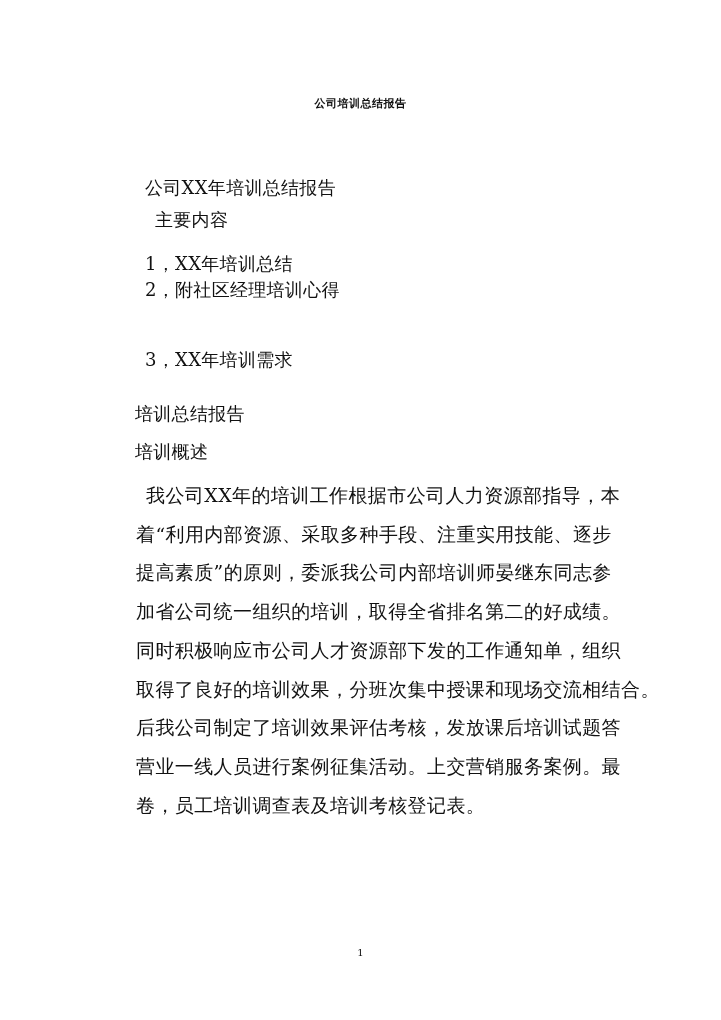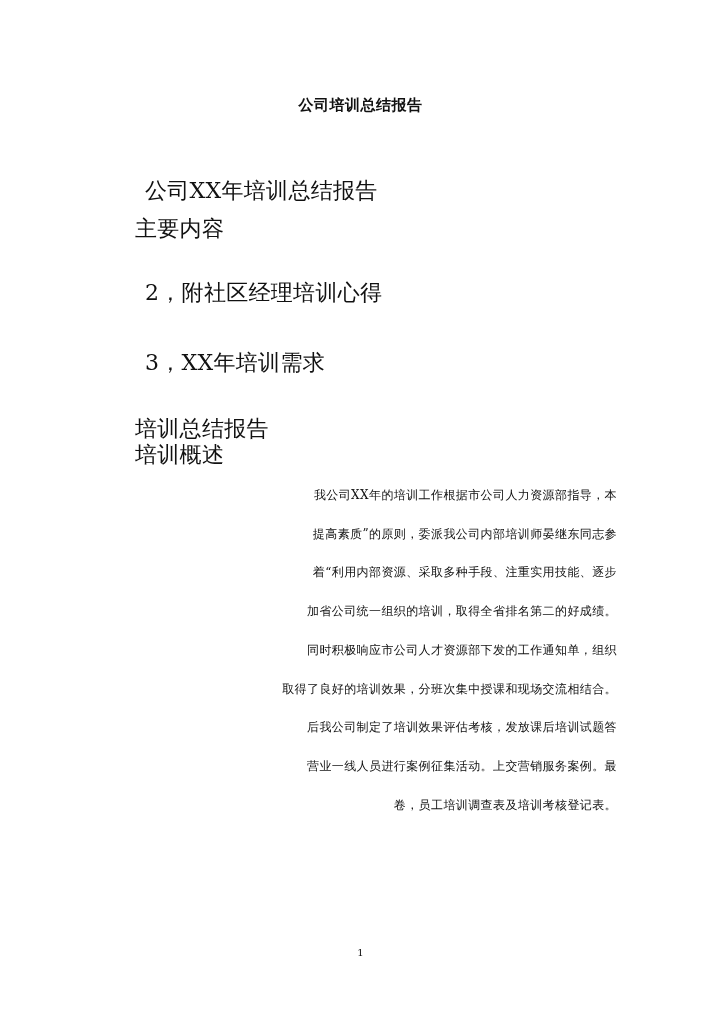--- a/index.html
+++ b/index.html
@@ -1,45 +1,46 @@
 <!DOCTYPE html>
 <html><head>
 <meta charset="utf-8">
 <style>
   html, body { margin: 0; padding: 0; background: #ffffff; }
   body { width: 721px; height: 1020px; position: relative; overflow: hidden;
          font-family: "DejaVu Serif", "Liberation Serif", serif; color: #111; }
   .page { position: absolute; left: 0; top: 0; width: 721px; height: 1020px; background: #fff; }
   .title { position: absolute; top: 96px; left: 0; width: 721px; text-align: center;
-           font-size: 15px; font-weight: bold; letter-spacing: 0.5px; }
-  .line { position: absolute; left: 135px; font-size: 22px; white-space: nowrap; letter-spacing: 0.3px; }
+           font-size: 11px; font-weight: bold; letter-spacing: 0.5px; }
+  .line { position: absolute; left: 135px; font-size: 18px; white-space: nowrap; letter-spacing: 0.3px; }
   .indent { left: 145px; }
-  .para { position: absolute; left: 117px; top: 476px; width: 500px; font-size: 12px;
-          line-height: 38.7px; letter-spacing: 0.4px; text-align: right; }
+  .para { position: absolute; left: 136px; top: 476px; width: 500px; font-size: 19px;
+          line-height: 38.7px; letter-spacing: 0.4px; }
   .para .l { display: block; white-space: nowrap; }
   .pagenum { position: absolute; top: 947px; left: 0; width: 721px; text-align: center; font-size: 10px; }
 </style>
 </head>
 <body>
 
 <div class="page">
   <div class="title">公司培训总结报告</div>
 
   <div class="line indent" style="top:176px;">公司XX年培训总结报告</div>
-  <div class="line" style="top:214px;">主要内容</div>
+  <div class="line" style="top:208px;margin-left:20px;">主要内容</div>
+  <div class="line indent" style="top:252px;">1，XX年培训总结</div>
   <div class="line indent" style="top:278px;">2，附社区经理培训心得</div>
   <div class="line indent" style="top:348px;">3，XX年培训需求</div>
 
-  <div class="line" style="top:414px;">培训总结报告</div>
+  <div class="line" style="top:402px;">培训总结报告</div>
   <div class="line" style="top:440px;">培训概述</div>
 
   <div class="para">
     <span class="l" style="padding-left:10px;">我公司XX年的培训工作根据市公司人力资源部指导，本</span>
+    <span class="l">着“利用内部资源、采取多种手段、注重实用技能、逐步</span>
     <span class="l">提高素质”的原则，委派我公司内部培训师晏继东同志参</span>
-    <span class="l">着“利用内部资源、采取多种手段、注重实用技能、逐步</span>
     <span class="l">加省公司统一组织的培训，取得全省排名第二的好成绩。</span>
     <span class="l">同时积极响应市公司人才资源部下发的工作通知单，组织</span>
     <span class="l">取得了良好的培训效果，分班次集中授课和现场交流相结合。</span>
     <span class="l">后我公司制定了培训效果评估考核，发放课后培训试题答</span>
     <span class="l">营业一线人员进行案例征集活动。上交营销服务案例。最</span>
     <span class="l">卷，员工培训调查表及培训考核登记表。</span>
   </div>
 
   <div class="pagenum">1</div>
 </div>

